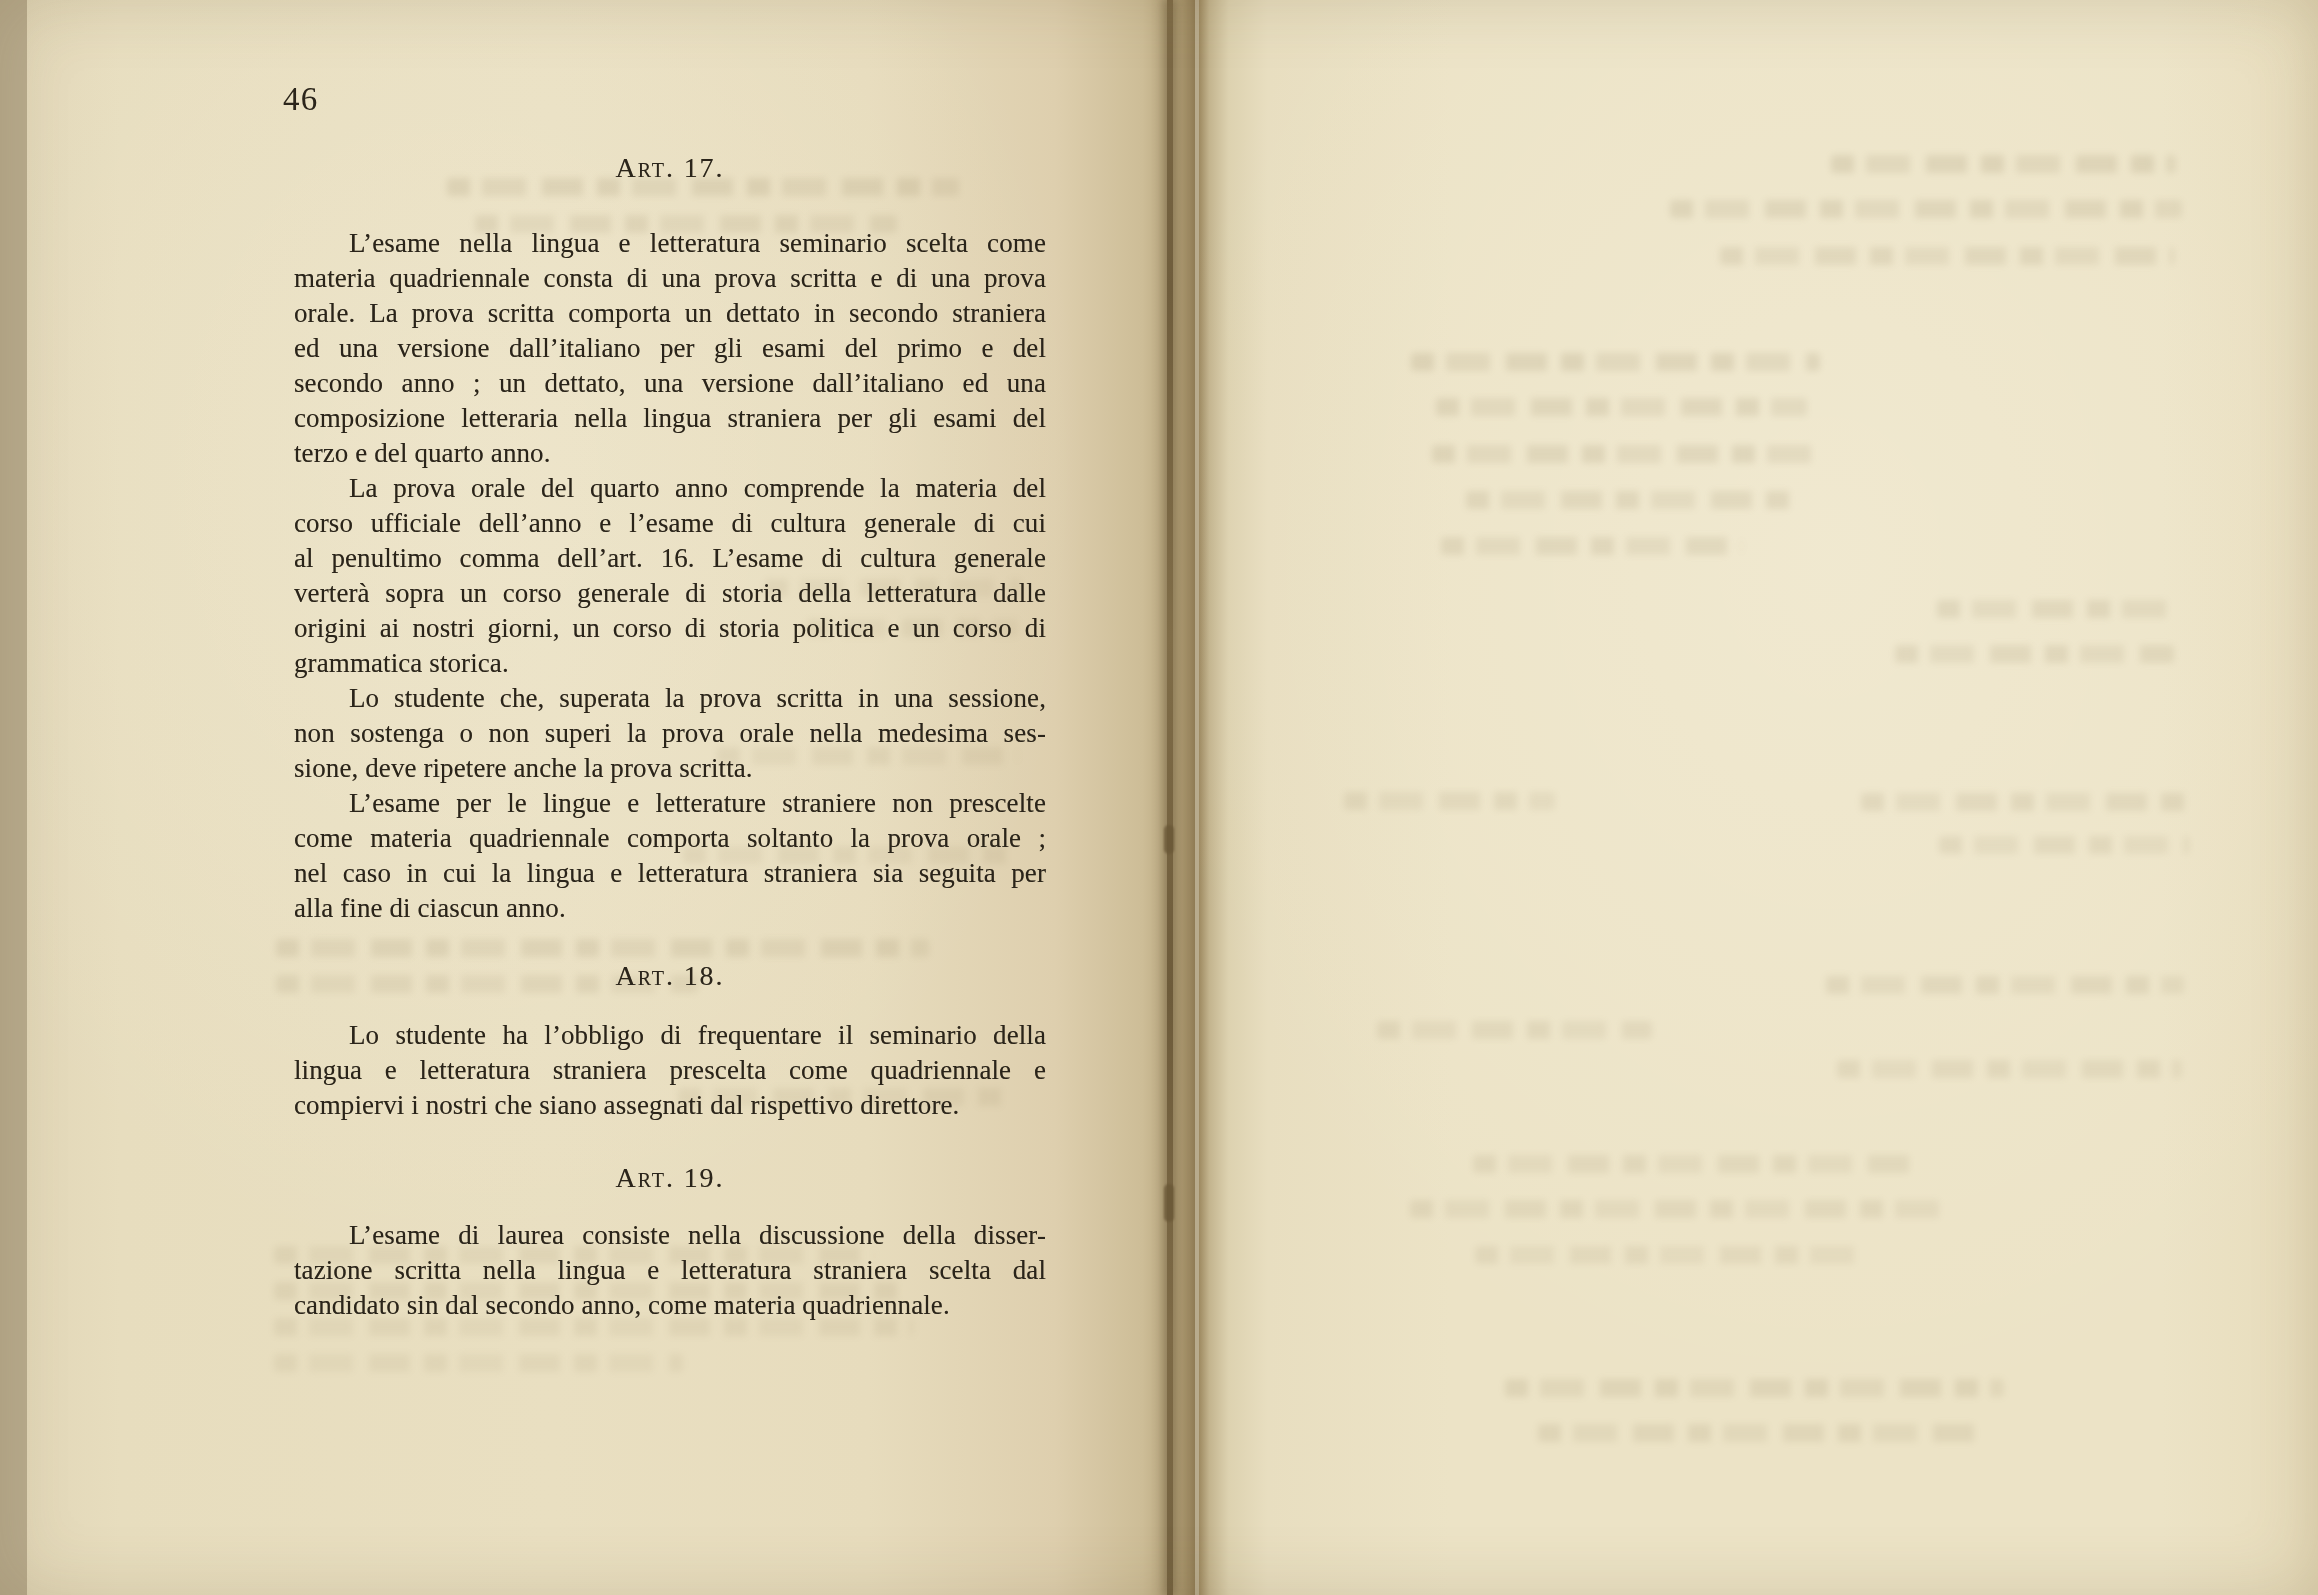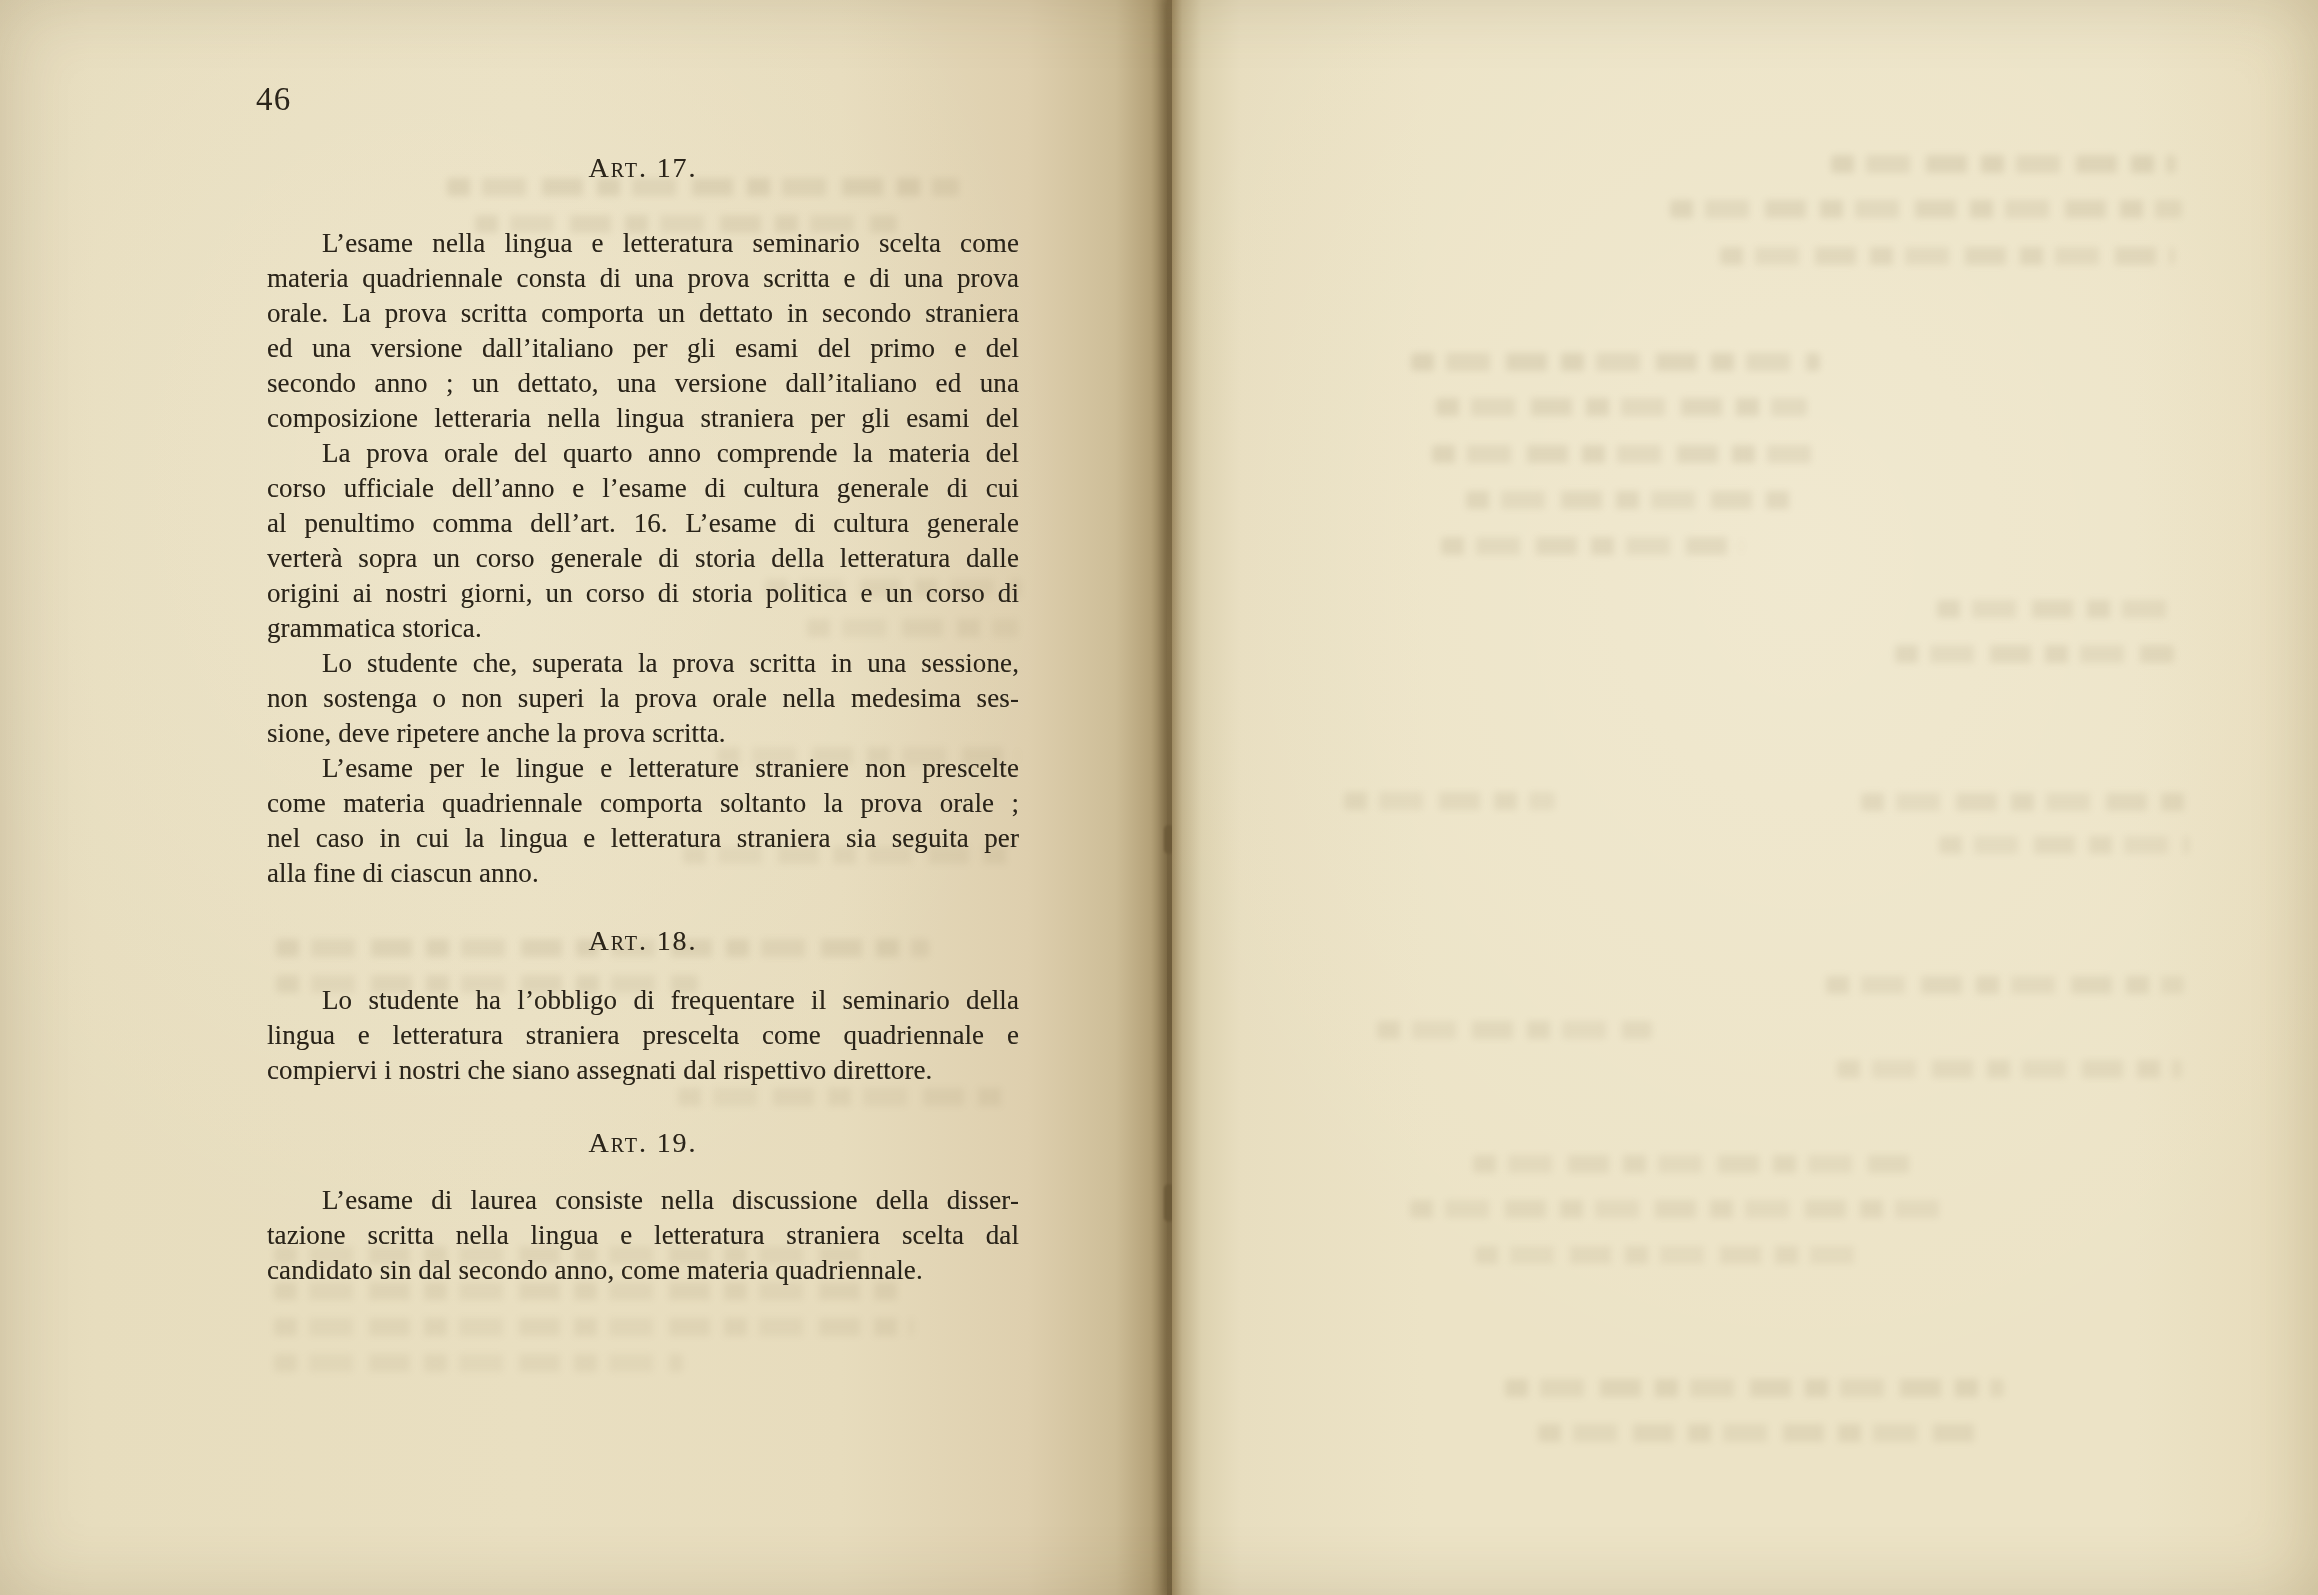--- a/index.html
+++ b/index.html
@@ -3,21 +3,21 @@
 <meta charset="utf-8">
 <style>
   html, body { margin: 0; padding: 0; background: #b8ab8d; }
   #scan {
     position: relative;
     width: 2319px; height: 1595px;
     overflow: hidden;
     font-family: "Liberation Serif", serif;
     color: #2a241a;
   }
-  .page { position: absolute; top: 0; height: 100%; }
+  .page { position: absolute; top: 0; height: 100%; margin-left: 27px; }
   #page-left {
     left: 0; width: 1168px;
     background:
       radial-gradient(ellipse 896px 1152px at 38% 30%, rgba(255,252,240,0.20), rgba(255,252,240,0) 70%),
       linear-gradient(90deg,
         #e2d7b8 0%, #e7ddbe 8%, #e9dfc1 45%, #e7dcbd 72%,
         #decfae 88%, #cdbd97 95.5%, #b3a077 98.6%, #8f7b54 100%);
   }
   #page-right {
     left: 1172px; width: 1147px;
@@ -123,20 +123,21 @@
     <div class="pagenum" id="pn-left">46</div>
     <div class="col" id="col-left">
       <div class="art" id="art17">Art. 17.</div>
       <div class="para">
           <div class="line indent">L’esame nella lingua e letteratura seminario scelta come</div>
           <div class="line">materia quadriennale consta di una prova scritta e di una prova</div>
           <div class="line">orale. La prova scritta comporta un dettato in secondo straniera</div>
           <div class="line">ed una versione dall’italiano per gli esami del primo e del</div>
           <div class="line">secondo anno ; un dettato, una versione dall’italiano ed una</div>
           <div class="line">composizione letteraria nella lingua straniera per gli esami del</div>
+          <div class="line last">terzo e del quarto anno.</div>
         </div>
       <div class="para">
           <div class="line indent">La prova orale del quarto anno comprende la materia del</div>
           <div class="line">corso ufficiale dell’anno e l’esame di cultura generale di cui</div>
           <div class="line">al penultimo comma dell’art. 16. L’esame di cultura generale</div>
           <div class="line">verterà sopra un corso generale di storia della letteratura dalle</div>
           <div class="line">origini ai nostri giorni, un corso di storia politica e un corso di</div>
           <div class="line last">grammatica storica.</div>
         </div>
       <div class="para">

